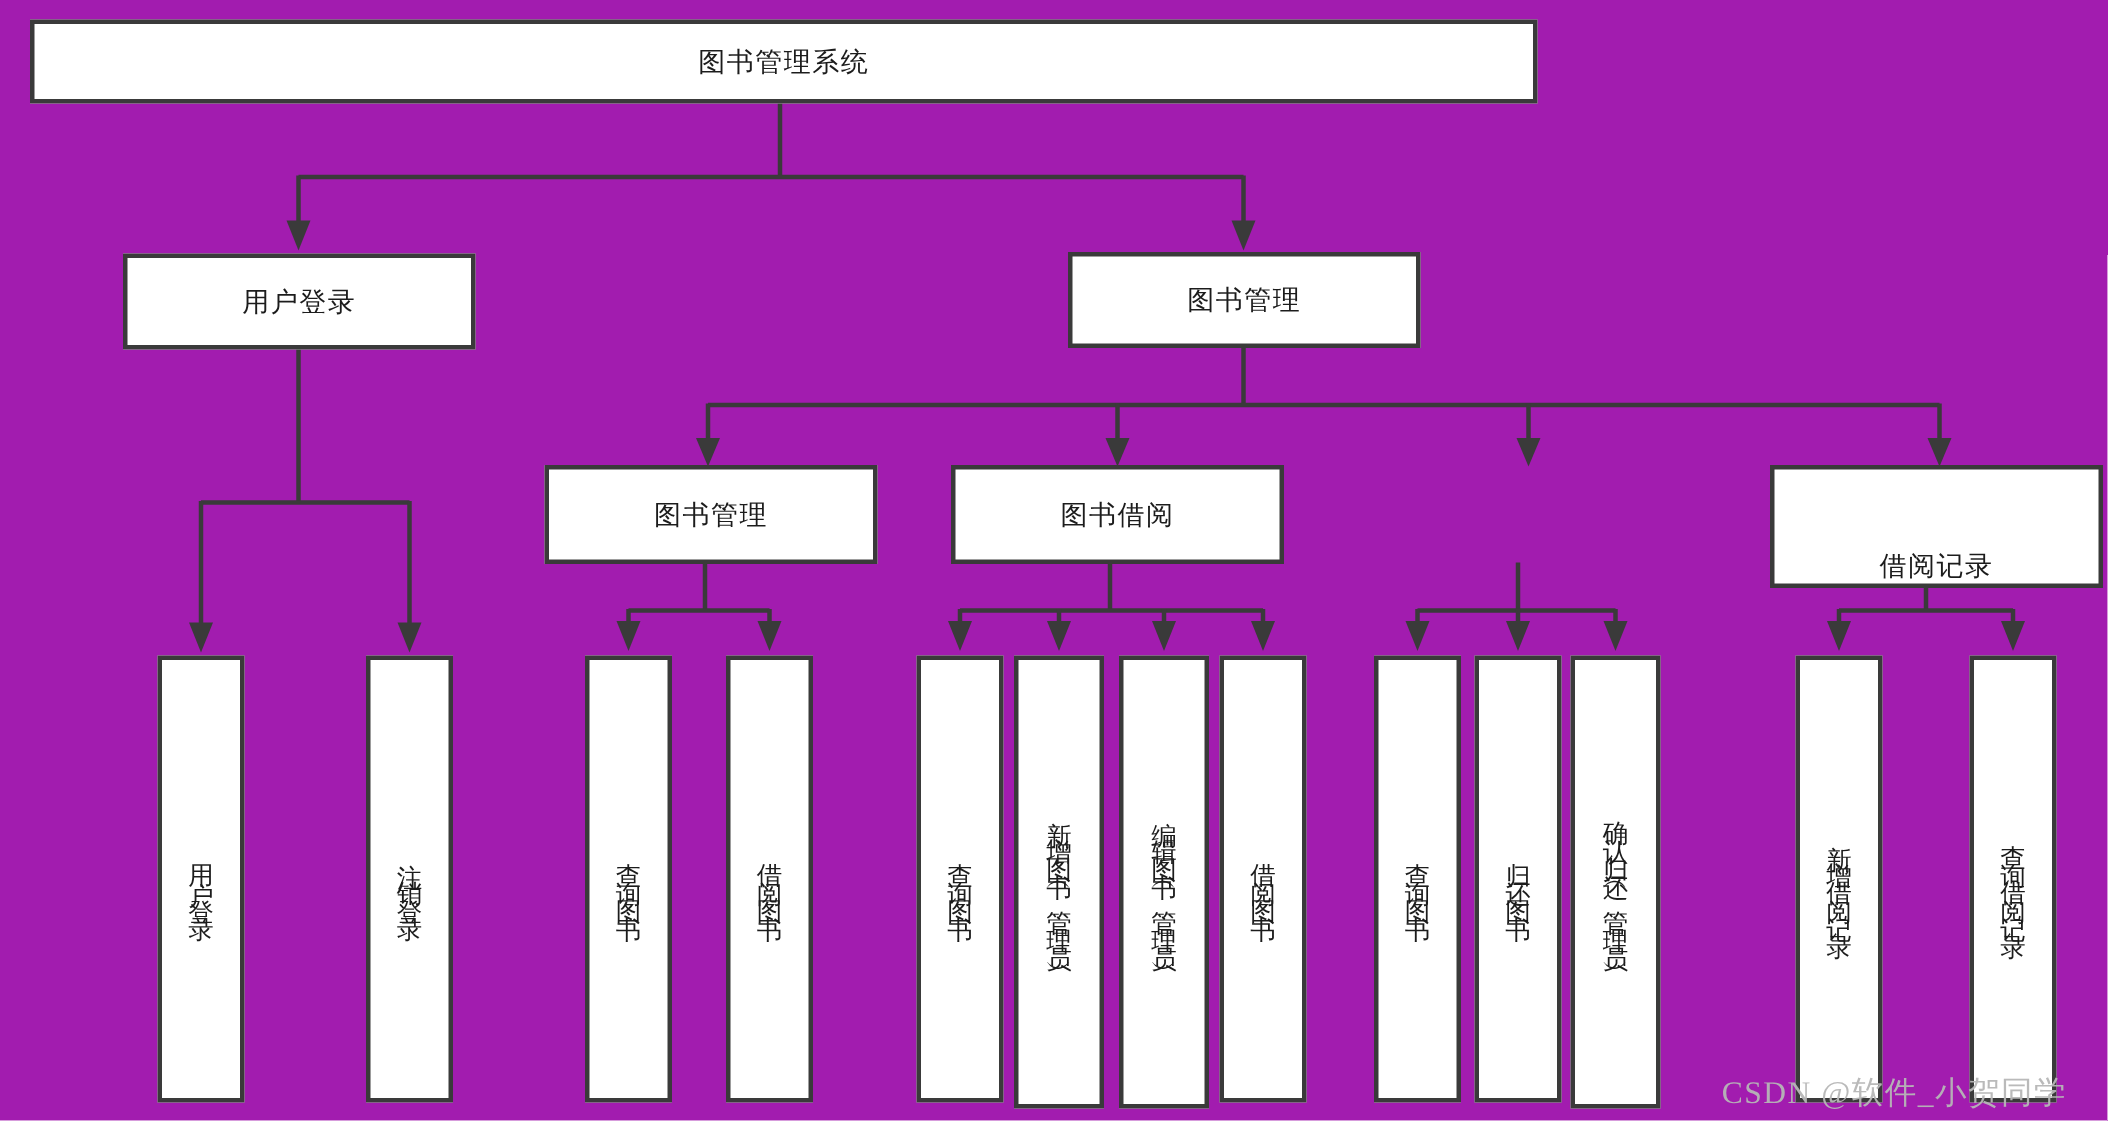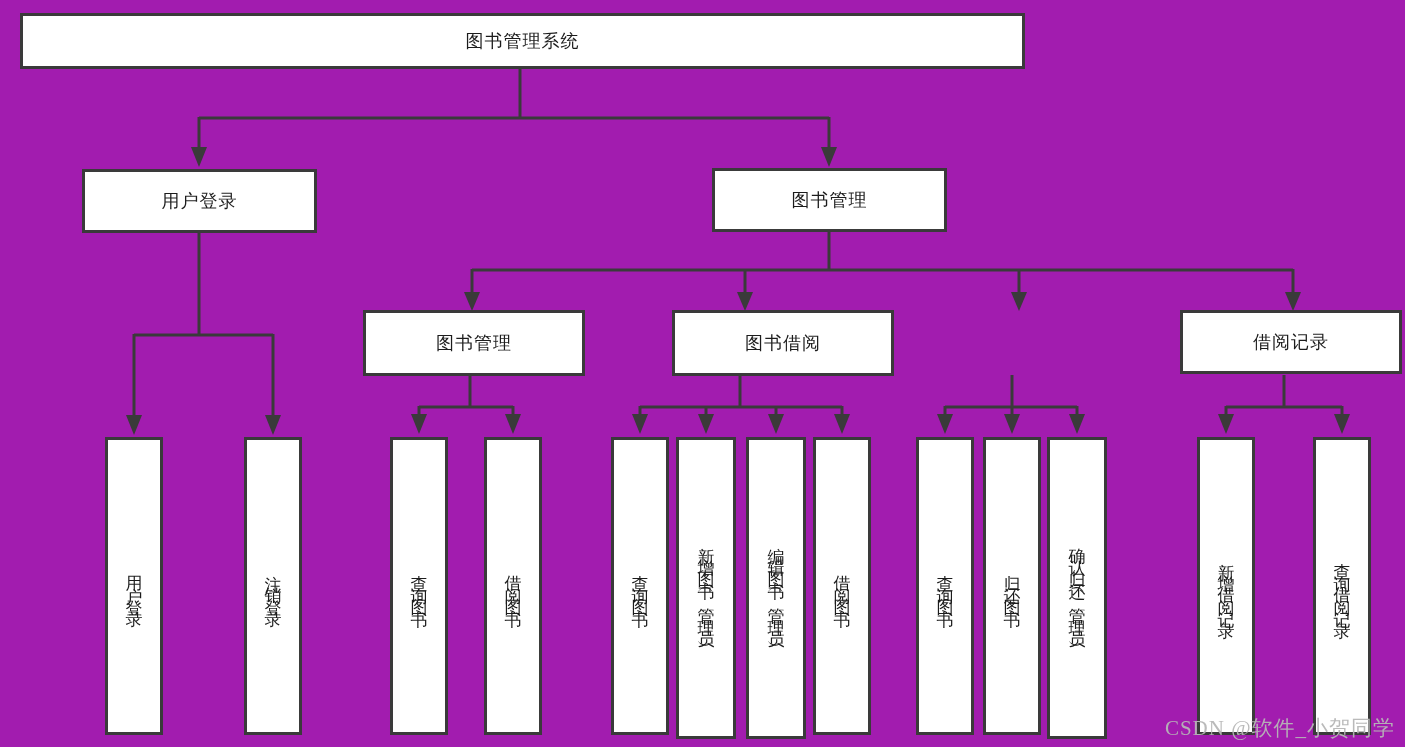--- a/index.html
+++ b/index.html
@@ -33,21 +33,21 @@
     writing-mode: vertical-rl;
     text-orientation: mixed;
     font-size: 17px;
     line-height: 1;
     letter-spacing: 12px;
     white-space: nowrap;
   }
   .watermark {
     position: absolute;
     top: 714px;
-    right: 10px;
+    right: 27px;
     font-size: 21px;
     color: rgba(182, 182, 182, 0.95);
     letter-spacing: 1px;
     z-index: 3;
     white-space: nowrap;
   }
 </style>
 </head>
 <body>
 
@@ -130,24 +130,24 @@
   <div class="node" style="left:82px; top:169px; width:235px; height:64px;">
     <span class="hlabel">用户登录</span>
   </div>
   <div class="node" style="left:712px; top:168px; width:235px; height:64px;">
     <span class="hlabel">图书管理</span>
   </div>
 
   <div class="node" style="left:363px; top:310px; width:222px; height:66px;">
     <span class="hlabel">图书管理</span>
   </div>
-  <div class="node" style="left:672px; top:310px; width:222px; height:66px;">
+  <div class="node" style="left:634px; top:310px; width:222px; height:66px;">
     <span class="hlabel">图书借阅</span>
   </div>
-  <div class="node" style="left:1180px; top:310px; width:222px; height:64px;">
+  <div class="node" style="left:1180px; top:310px; width:222px; height:82px;align-items:flex-end;">
     <span class="hlabel">借阅记录</span>
   </div>
 
   <div class="node leaf" style="left:105px; top:437px; width:58px; height:298px;">
     <span class="vtext">用户登录</span>
   </div>
   <div class="node leaf" style="left:244px; top:437px; width:58px; height:298px;">
     <span class="vtext">注销登录</span>
   </div>
 

